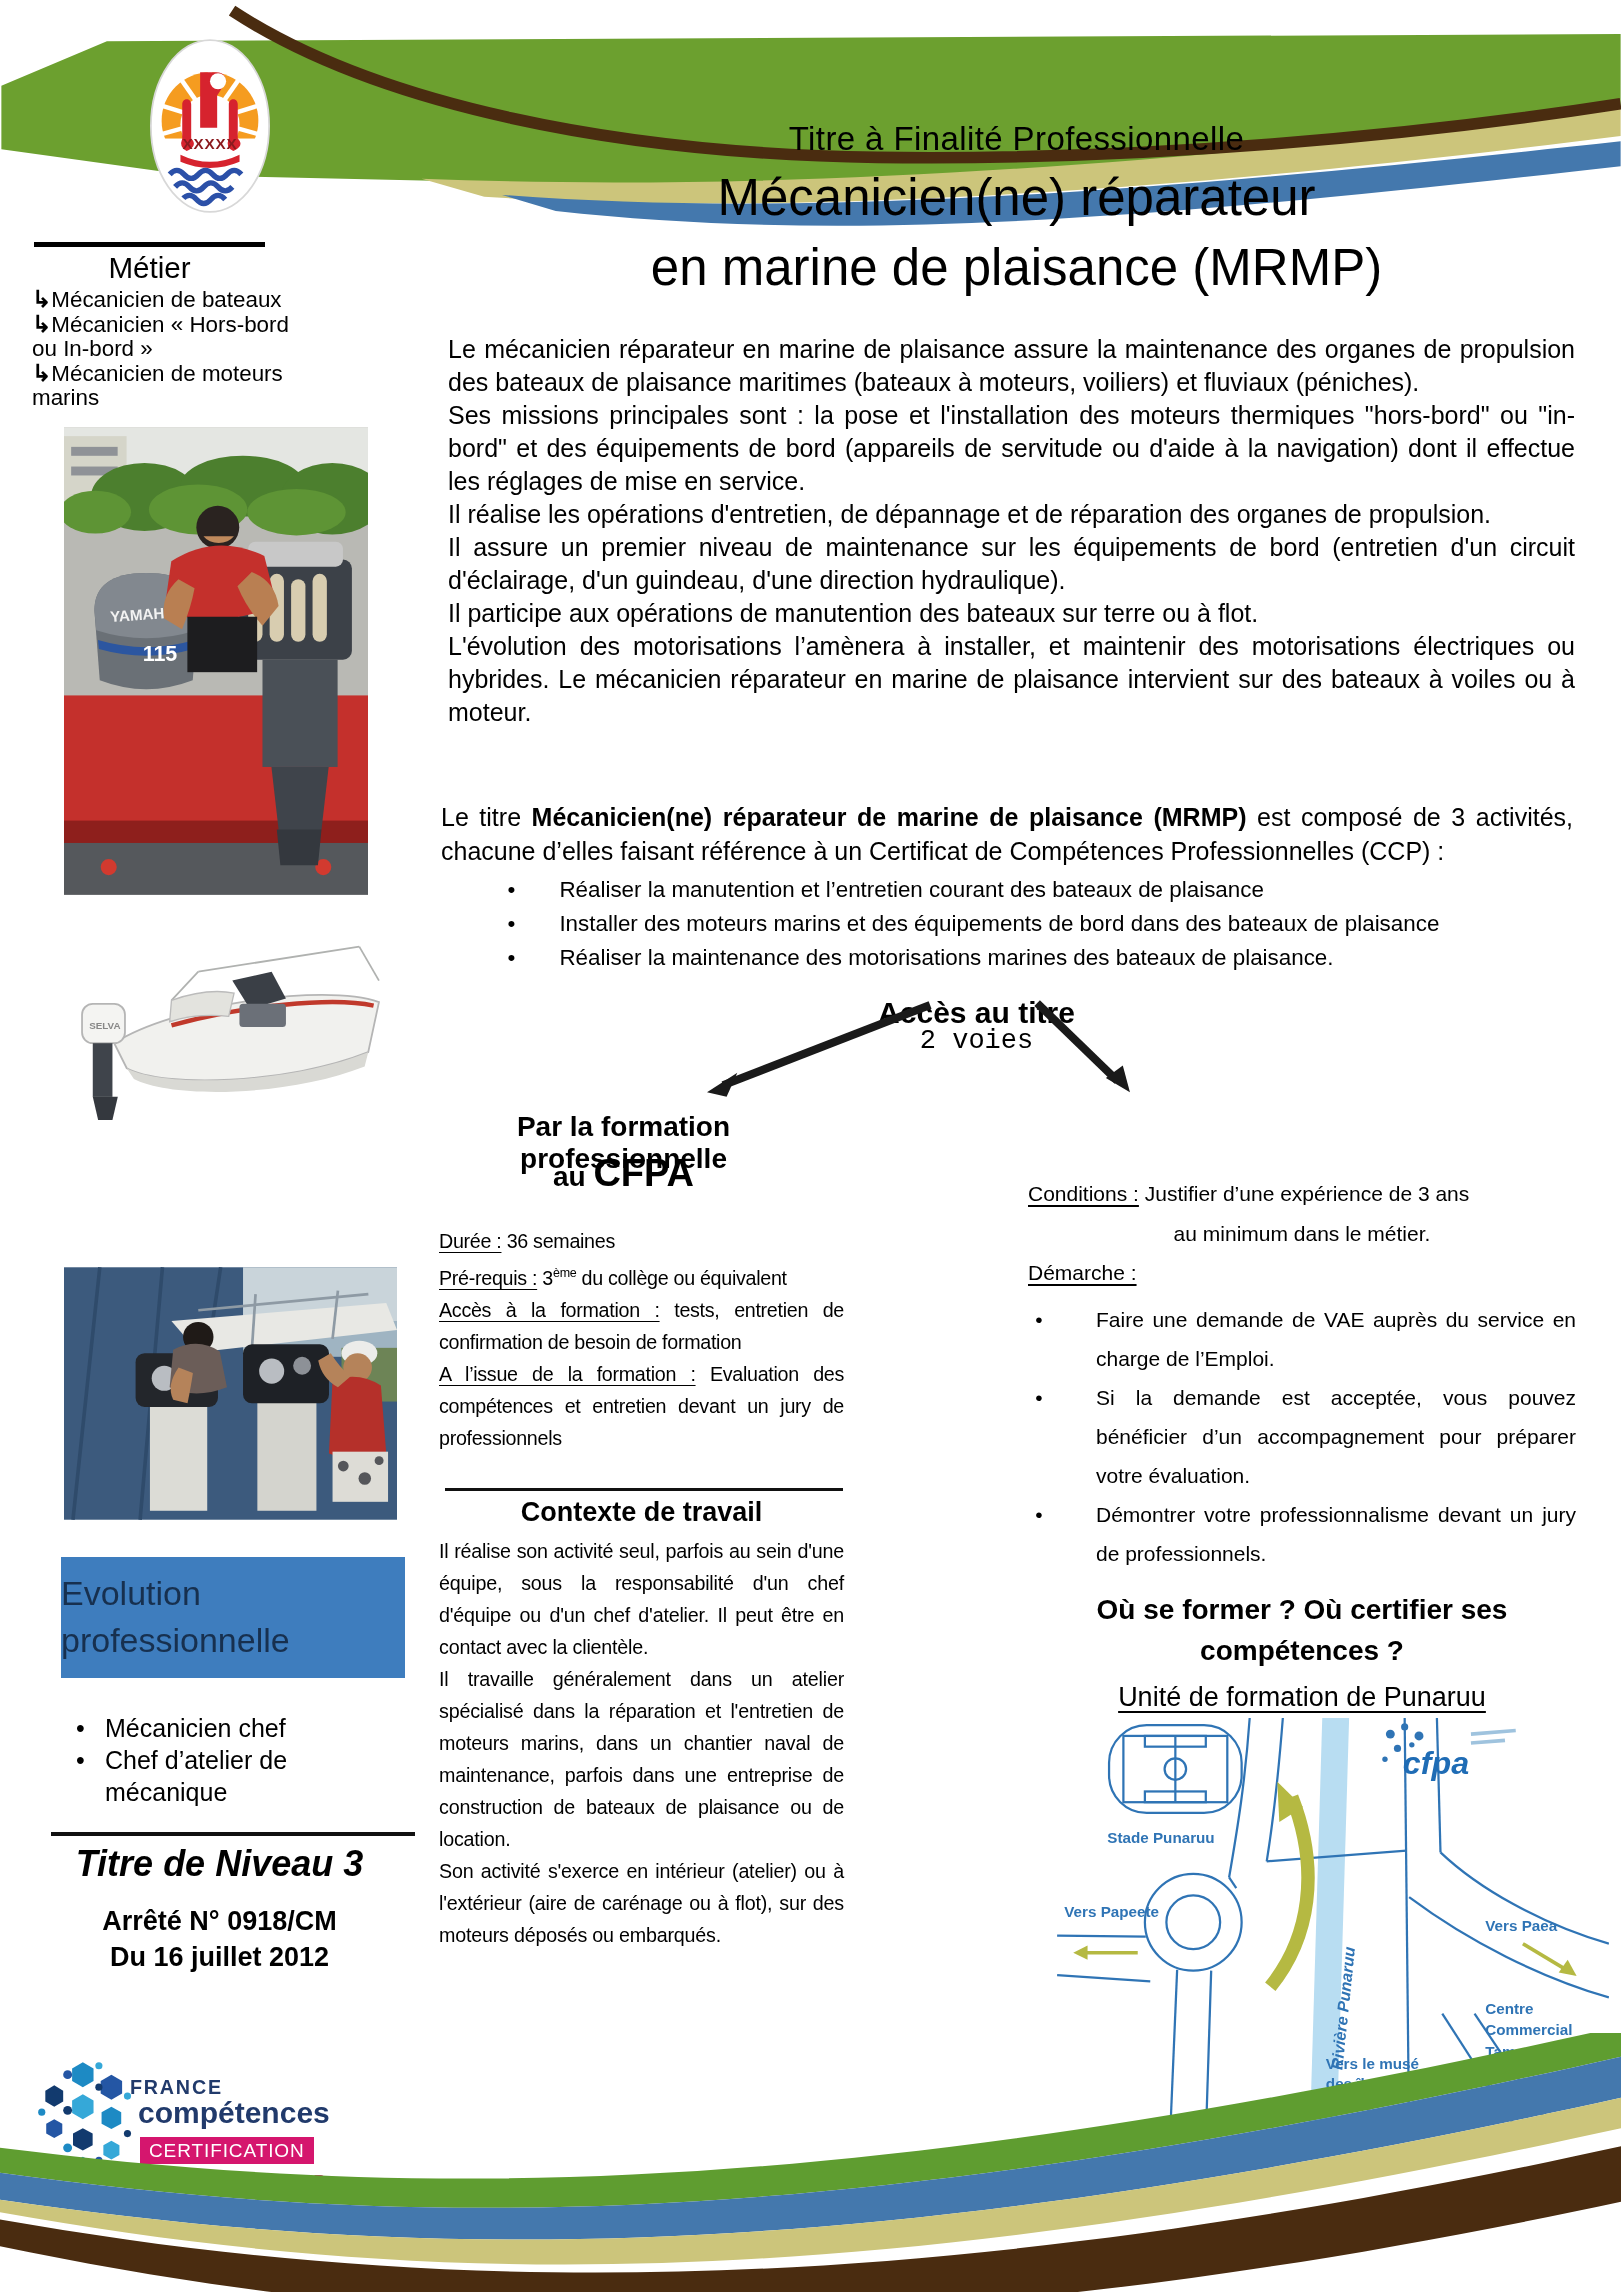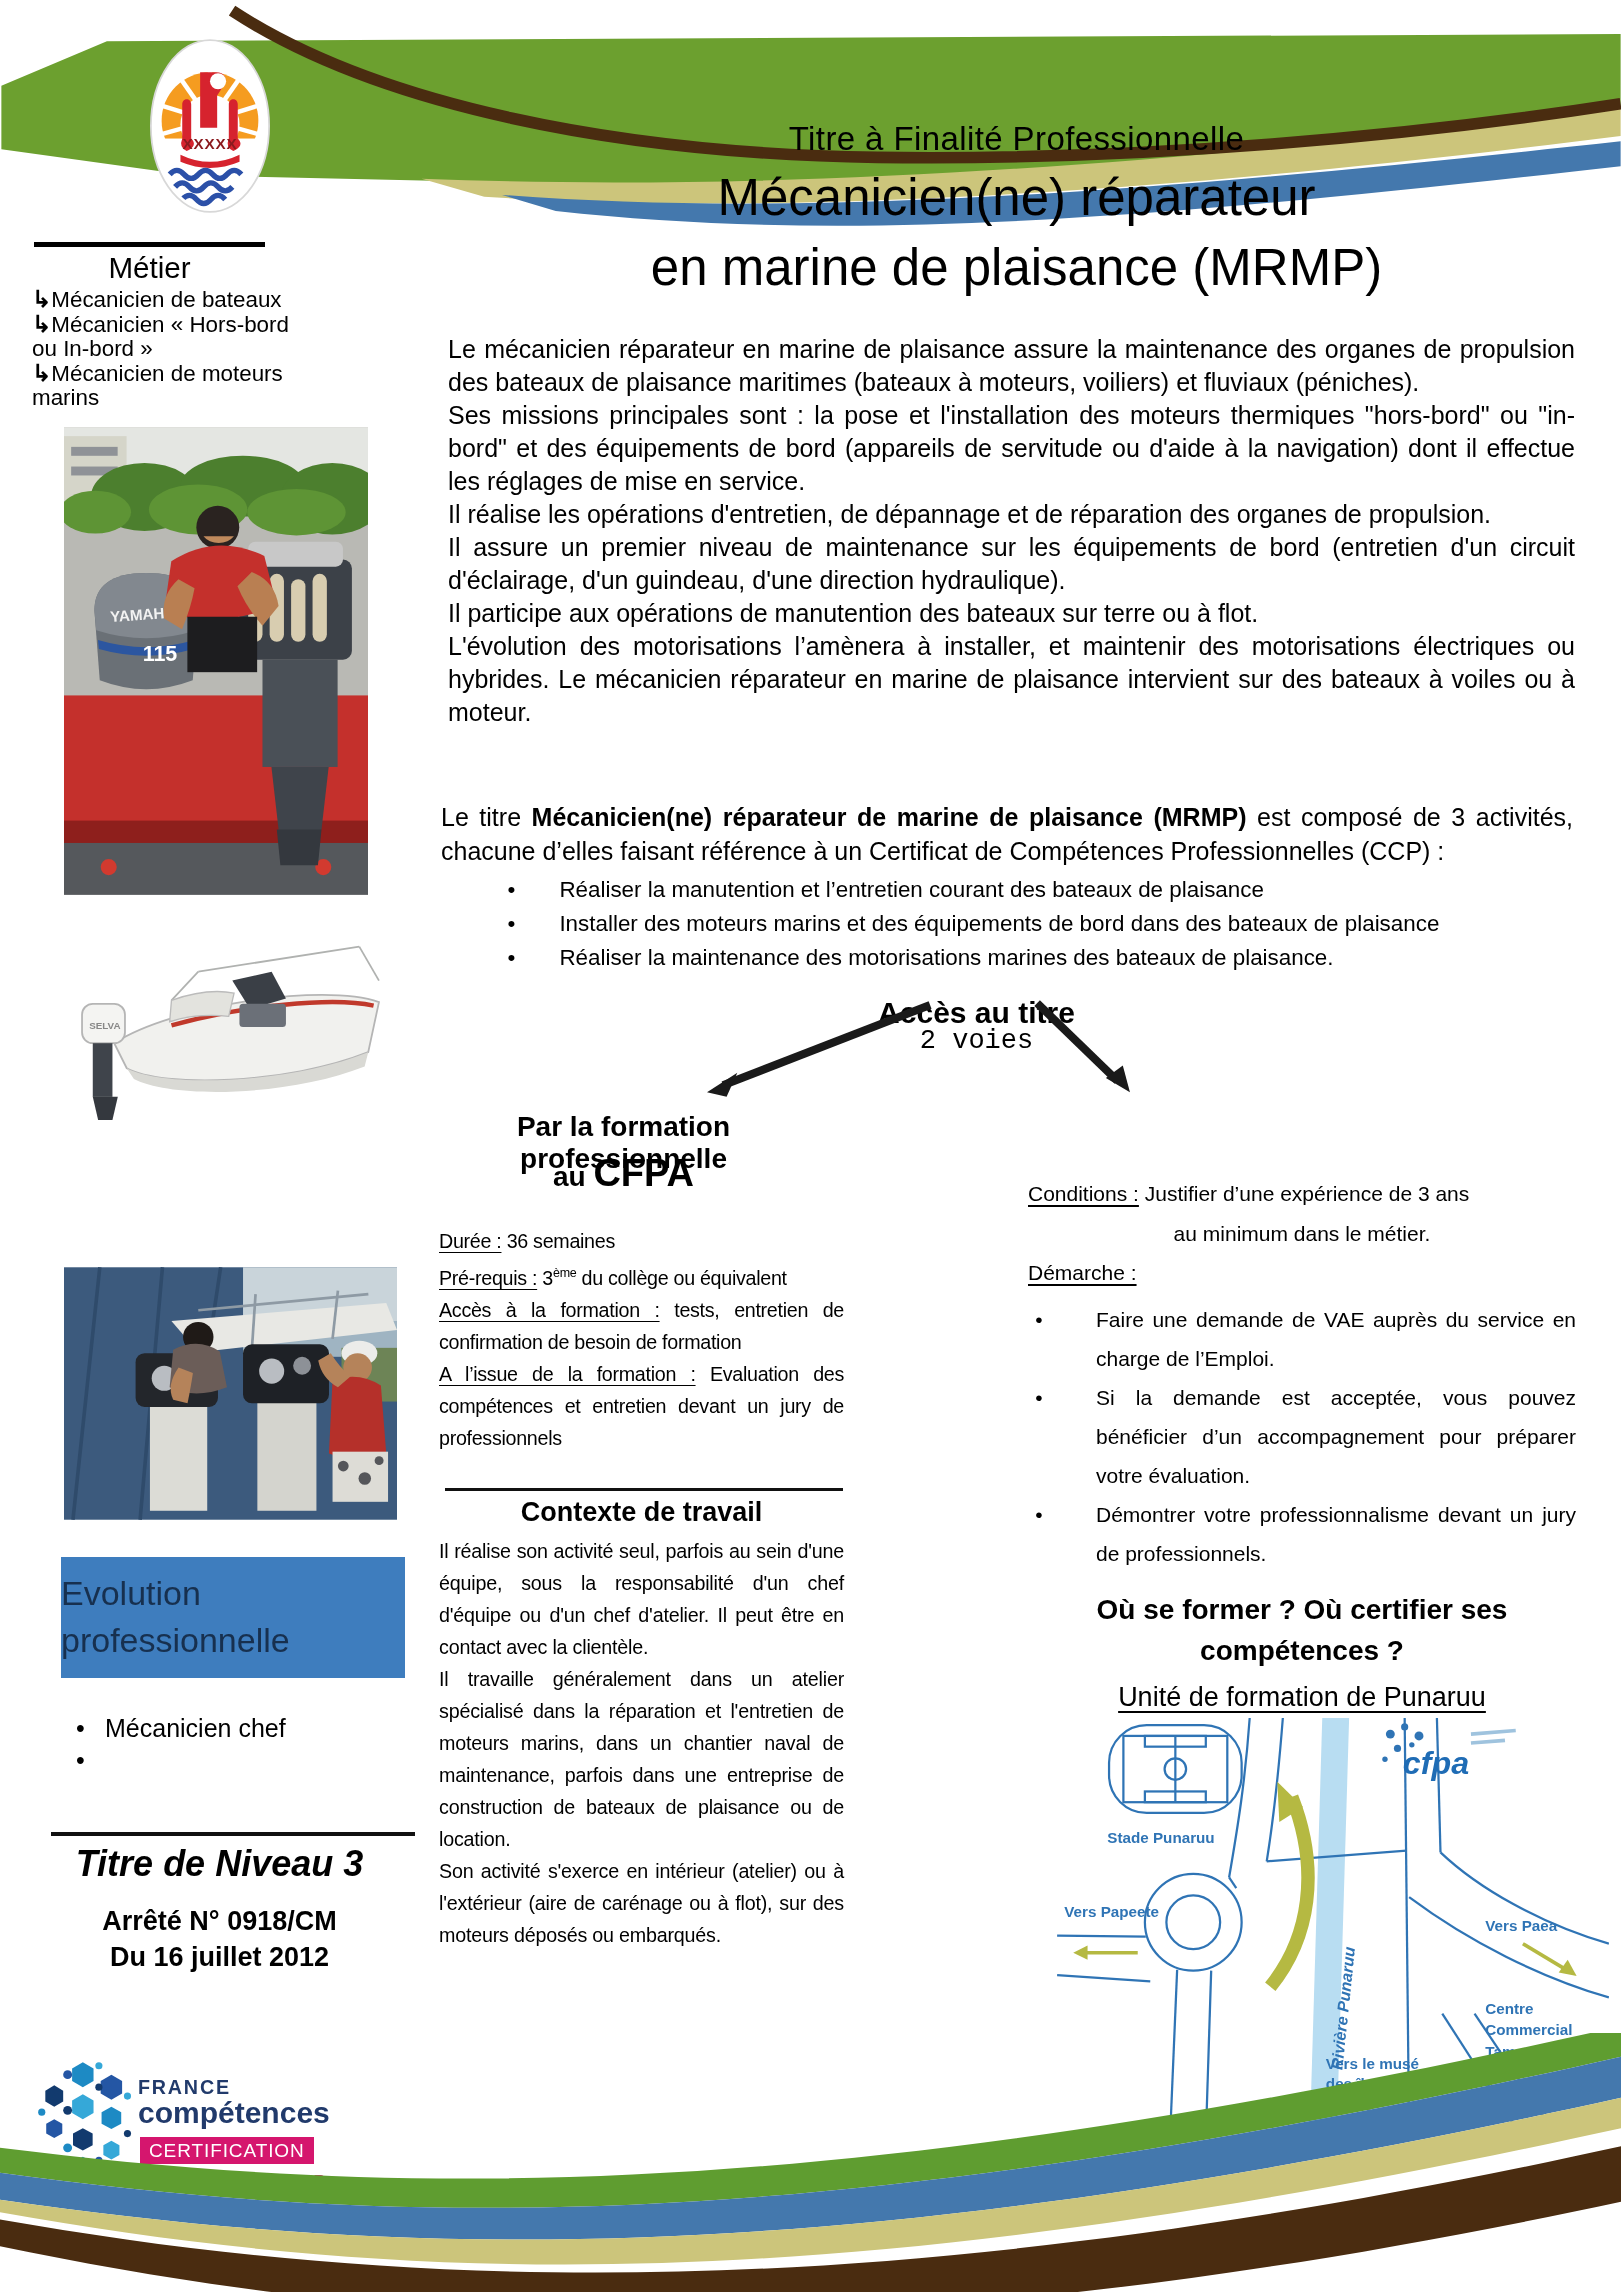--- a/index.html
+++ b/index.html
@@ -27,21 +27,21 @@
   .evo-item{display:flex;margin:0;}
   .evo-item .dot{width:49px;text-align:center;}
   .evo-item .txt{width:260px;}
 
   .line2{left:51px;top:1832px;width:364px;height:3.6px;background:#111;}
   .niveau{left:27px;top:1843px;width:385px;text-align:center;font-size:36px;font-weight:bold;font-style:italic;}
   .arrete1{left:27px;top:1906px;width:385px;text-align:center;font-size:27px;font-weight:bold;}
   .arrete2{left:27px;top:1942px;width:385px;text-align:center;font-size:27px;font-weight:bold;}
 
   .fc-logo{left:36px;top:2051px;width:340px;height:152px;}
-  .fc-name1{position:absolute;left:102px;top:25px;font-size:19.7px;font-weight:bold;letter-spacing:1.8px;color:#213A6B;}
+  .fc-name1{position:absolute;left:94px;top:25px;font-size:19.7px;font-weight:bold;letter-spacing:1.8px;color:#213A6B;}
   .fc-name2{position:absolute;left:102px;top:45px;font-size:30px;font-weight:bold;color:#213A6B;}
   .fc-badge{position:absolute;left:104px;top:86px;background:#D5166E;color:#fff;font-size:19px;
             padding:2.7px 9px;letter-spacing:0.9px;}
   .fc-sub{position:absolute;left:109px;top:120px;font-size:19px;color:#D5166E;}
 
   
   .intro{left:448px;top:333px;width:1127px;font-size:25px;line-height:33px;text-align:justify;}
   .intro p{margin:0;}
   .comp-lead{left:441px;top:800px;width:1132px;font-size:25px;line-height:34px;text-align:justify;}
   .comp-bullets{left:502px;top:873px;width:1075px;font-size:22.4px;line-height:34px;}
@@ -270,20 +270,21 @@
     <div>professionnelle</div>
   </div>
 
   <div class="abs evo-list">
     <p class="evo-item">
         <span class="dot">•</span>
         <span class="txt">Mécanicien chef</span>
       </p>
     <p class="evo-item">
         <span class="dot">•</span>
+        <span class="txt">Chef d’atelier de mécanique</span>
       </p>
   </div>
 
   <div class="abs line2"></div>
   <div class="abs niveau">Titre de Niveau 3</div>
   <div class="abs arrete1">Arrêté N° 0918/CM</div>
   <div class="abs arrete2">Du 16 juillet 2012</div>
 
   <div class="abs fc-logo">
     <svg style="position:absolute;left:0;top:3.6px;" width="99" height="125" viewBox="0 0 110 140">

